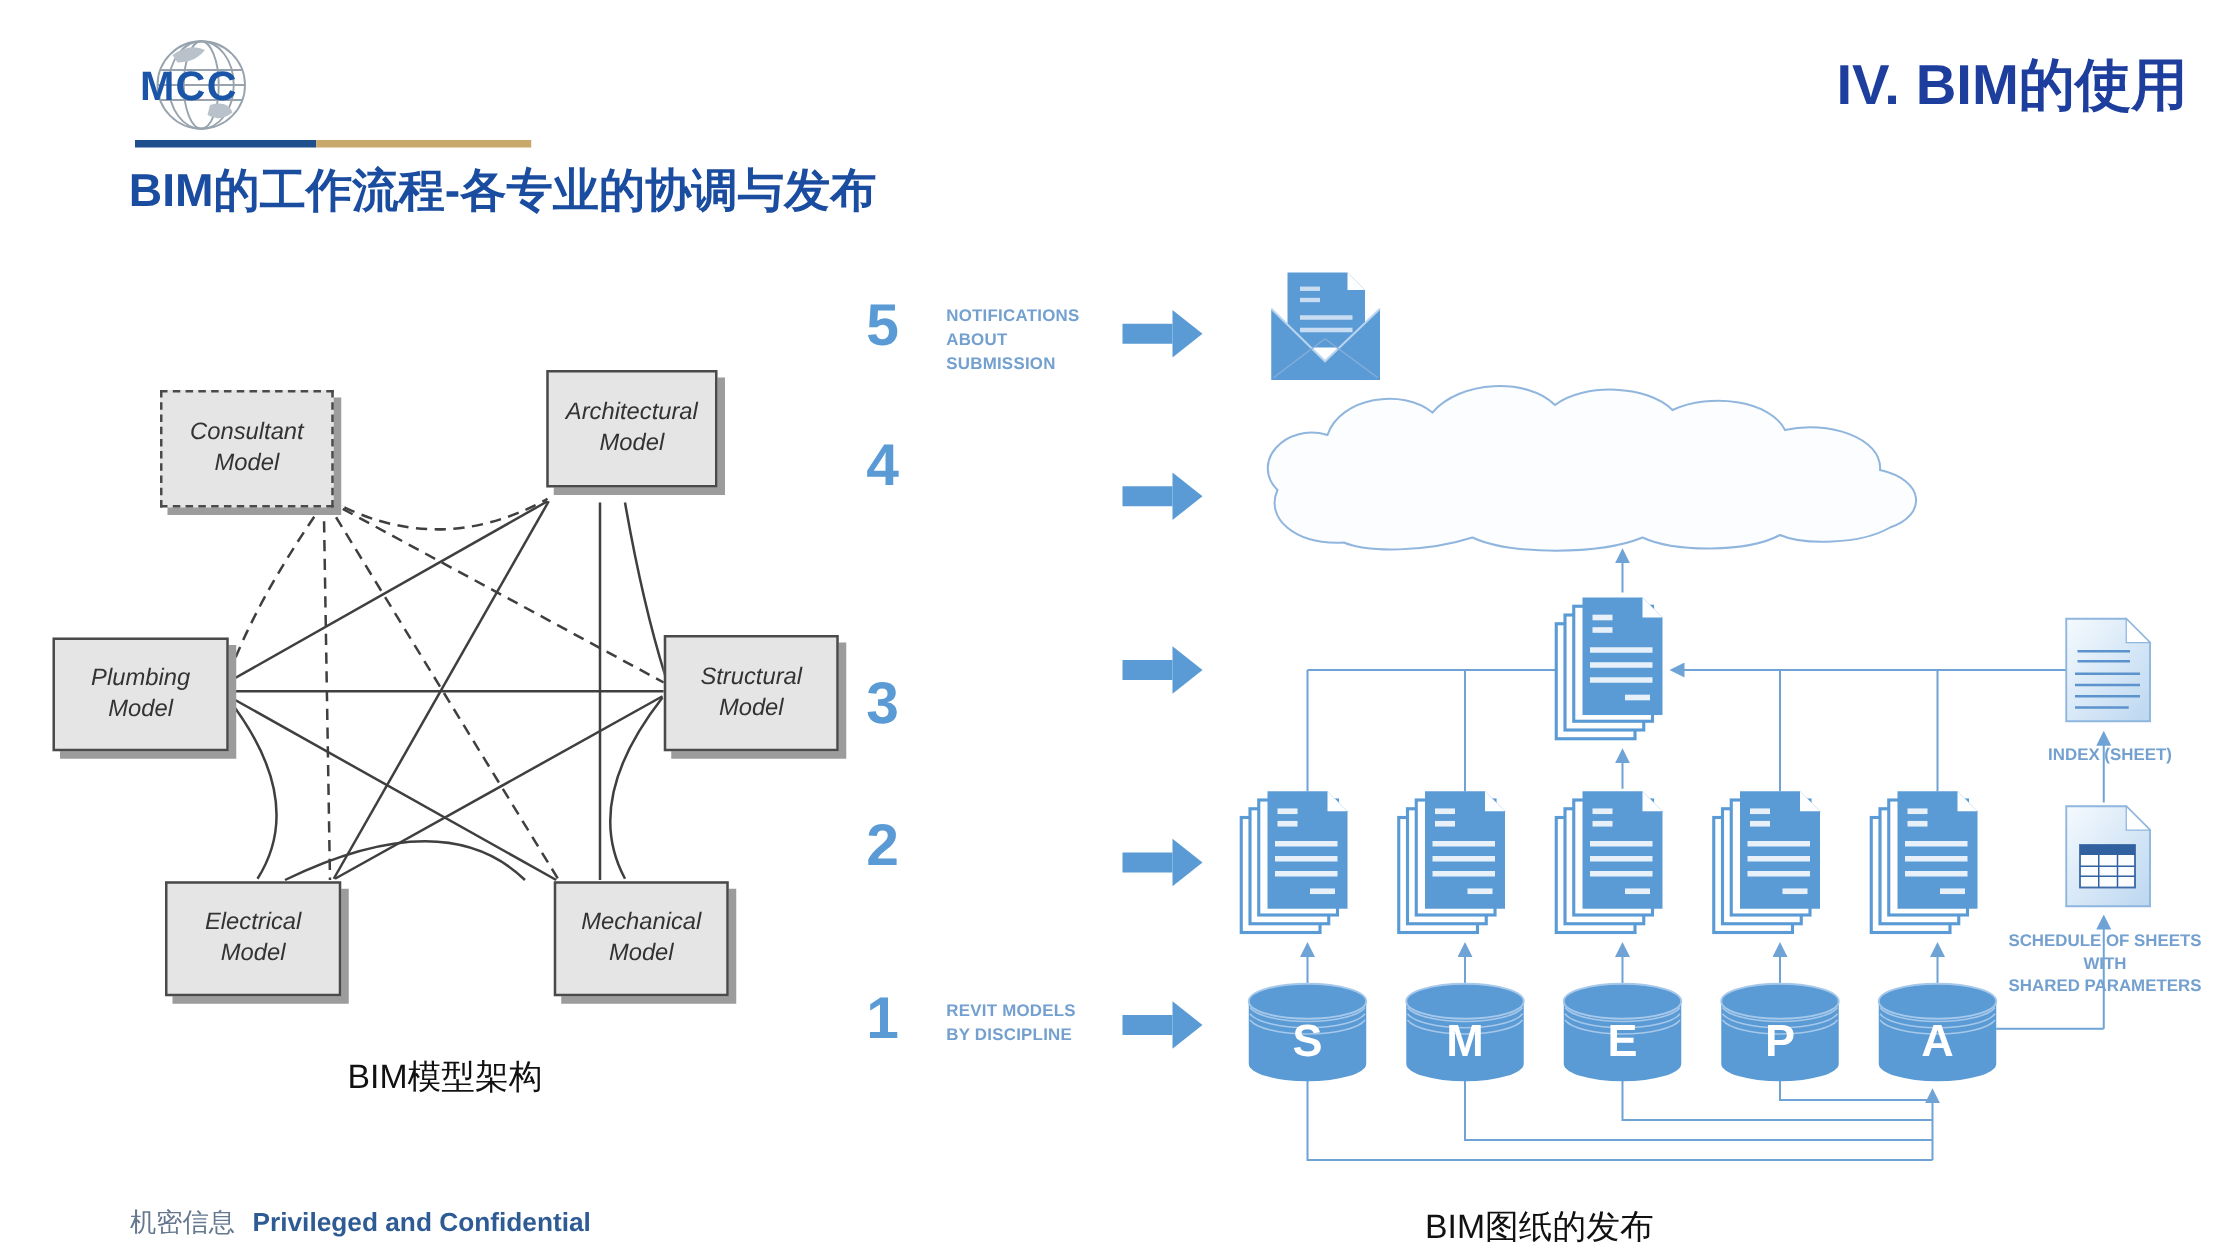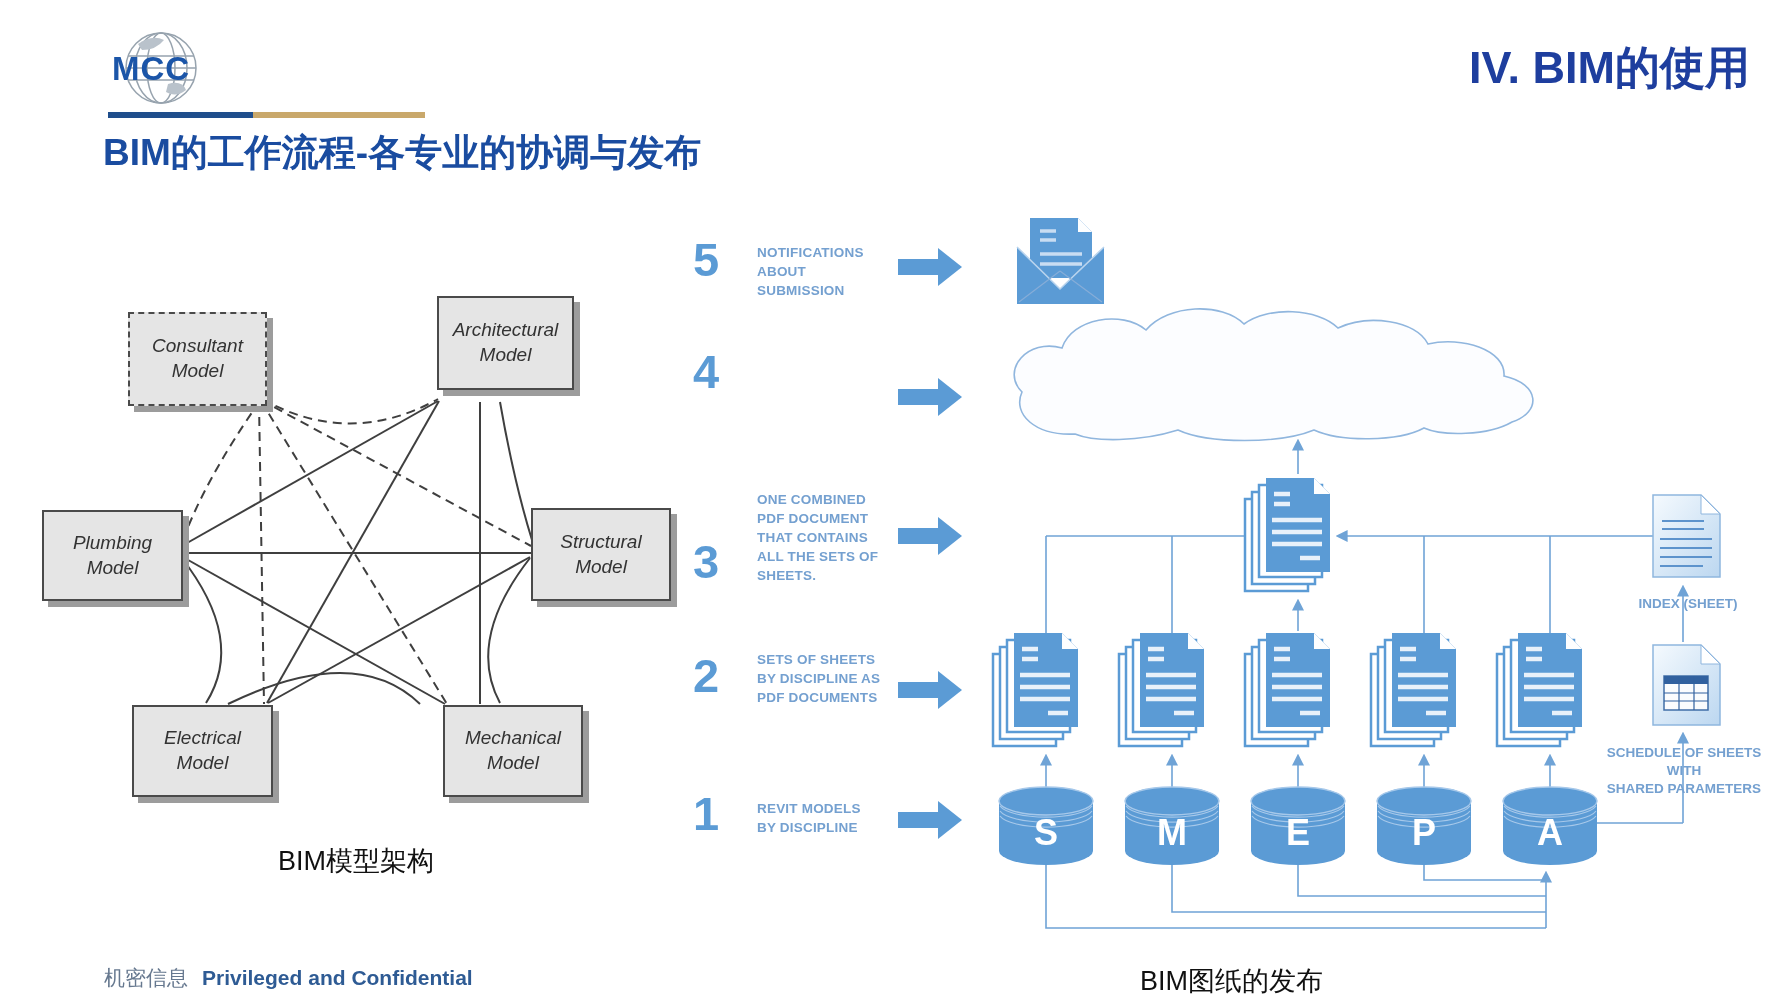--- a/index.html
+++ b/index.html
@@ -208,31 +208,23 @@
   <span class="stepnum" style="left:684px;top:232px;">5</span>
   <div class="steplabel pre" style="top:243px;">NOTIFICATIONS
 ABOUT
 SUBMISSION</div>
   <div class="barrow" style="top:259px;"></div>
 
   <span class="stepnum" style="left:684px;top:344px;">4</span>
   <div class="barrow" style="top:389px;"></div>
 
   <span class="stepnum" style="left:684px;top:534px;">3</span>
-  <div class="steplabel pre" style="top:490px;">ONE COMBINED
-PDF DOCUMENT
-THAT CONTAINS
-ALL THE SETS OF
-SHEETS.</div>
   <div class="barrow" style="top:528px;"></div>
 
   <span class="stepnum" style="left:684px;top:648px;">2</span>
-  <div class="steplabel pre" style="top:650px;">SETS OF SHEETS
-BY DISCIPLINE AS
-PDF DOCUMENTS</div>
   <div class="barrow" style="top:682px;"></div>
 
   <span class="stepnum" style="left:684px;top:786px;">1</span>
   <div class="steplabel pre" style="top:799px;">REVIT MODELS
 BY DISCIPLINE</div>
   <div class="barrow" style="top:812px;"></div>
 
   <span class="cylletter" style="left:999px;top:812px;">S</span>
   <span class="cylletter" style="left:1125px;top:812px;">M</span>
   <span class="cylletter" style="left:1251px;top:812px;">E</span>

